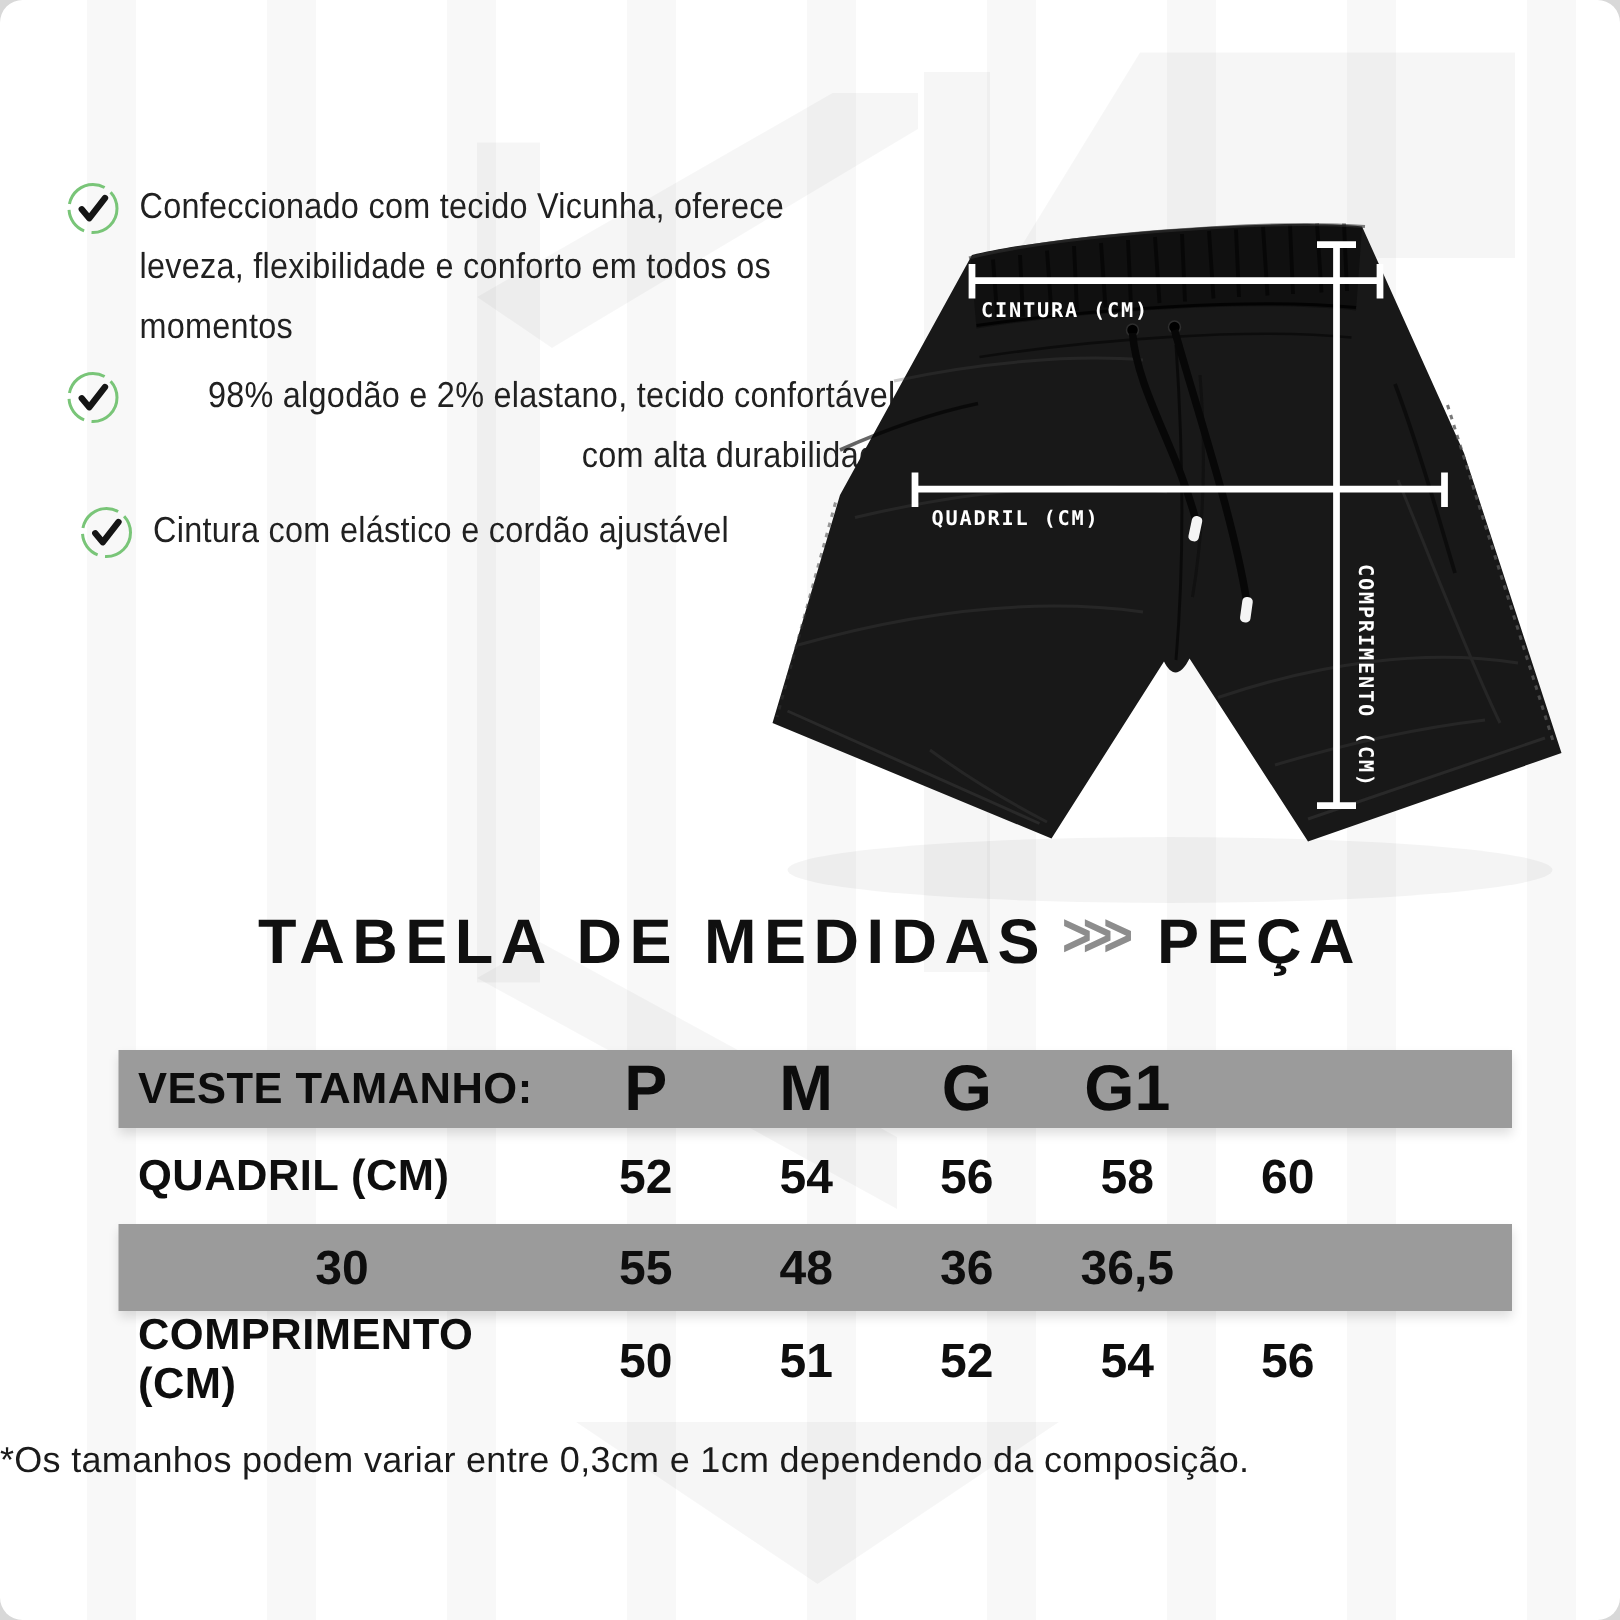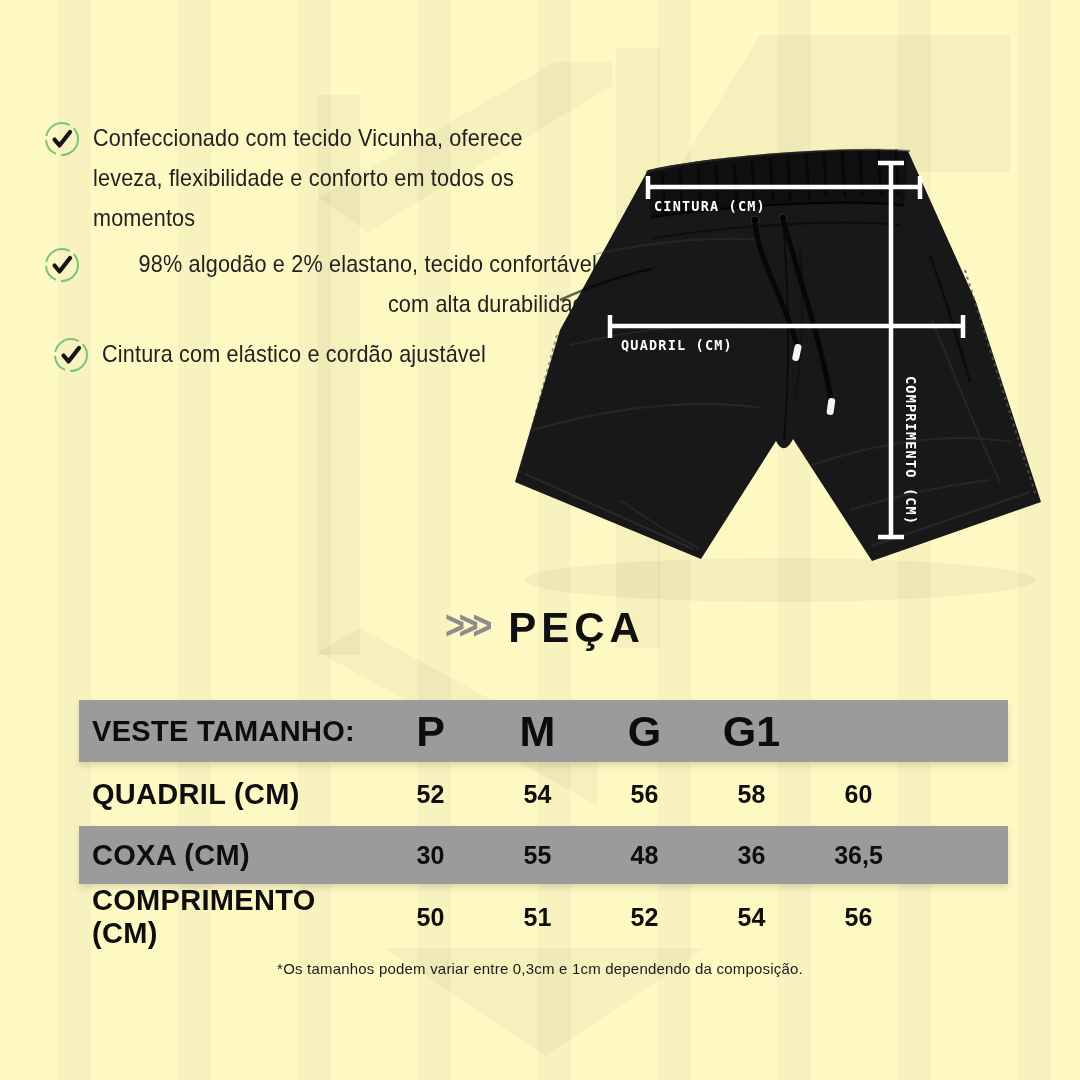--- a/index.html
+++ b/index.html
@@ -1,17 +1,17 @@
 <!DOCTYPE html>
 <html><head>
 <meta charset="utf-8">
 <style>
   html,body{margin:0;padding:0;background:#d8d8d8;}
   .canvas{position:relative;width:1080px;height:1080px;margin:0 auto;overflow:hidden;
-          background:#fef9c3;font-family:"Liberation Sans",sans-serif;color:#1c1c1c;}
+          background:#ffffff;font-family:"Liberation Sans",sans-serif;color:#1c1c1c;border-radius:15px;}
   .stripes{position:absolute;inset:0;
            background:repeating-linear-gradient(90deg,rgba(0,0,0,0.027) 0 33px,transparent 33px 120px);
            background-position:58px 0;}
   .watermark{position:absolute;inset:0;}
 
   
   .features{position:absolute;left:44px;top:118px;width:620px;list-style:none;margin:0;padding:0;}
   .features li{display:flex;align-items:flex-start;gap:13px;}
   .features li.b1{margin-bottom:6px;}
   .features li.b2{margin-bottom:10px;text-align:right;}
@@ -27,31 +27,31 @@
 
   
   .title{position:absolute;left:0;top:604px;width:100%;display:flex;justify-content:center;
          align-items:center;font-weight:700;font-size:42px;letter-spacing:5px;color:#101010;}
   .title .chev{font-size:34px;letter-spacing:-0.18em;color:#8d8d8d;margin:0 22px 0 10px;
                padding-bottom:5px;transform:scaleY(1.2);}
 
   
   .size-table{position:absolute;left:79px;top:700px;width:929px;}
   .trow{display:grid;grid-template-columns:298px 107px 107px 107px 107px 107px 1fr;align-items:center;}
-  .thead{height:62px;background:#9b9b9b;box-shadow:0 4px 7px rgba(0,0,0,.13);}
+  .thead{height:52px;background:#9b9b9b;box-shadow:0 4px 7px rgba(0,0,0,.13);}
   .thead .hlabel{padding-left:13px;font-size:29px;font-weight:700;letter-spacing:.3px;color:#0c0c0c;}
   .thead .size{font-size:43px;font-weight:700;text-align:center;color:#0c0c0c;}
   .r1{height:64px;}
   .r2{height:58px;background:#9b9b9b;box-shadow:0 4px 7px rgba(0,0,0,.13);}
   .r3{height:64px;}
   .rlabel{padding-left:13px;font-size:29px;font-weight:700;letter-spacing:.3px;color:#0e0e0e;}
-  .val{font-size:25px;font-weight:700;text-align:center;color:#0e0e0e;}
+  .val{font-size:32px;font-weight:700;text-align:center;color:#0e0e0e;}
 
-  .footnote{position:absolute;left:0;top:960px;width:100%;text-align:center;
-            font-size:15px;color:#1b1b1b;letter-spacing:.2px;}
+  .footnote{position:absolute;left:0;top:960px;width:100%;text-align:left;
+            font-size:24px;color:#1b1b1b;letter-spacing:.2px;}
 </style>
 </head>
 <body>
 
 <div class="canvas">
 
   <div class="stripes"></div>
 
   <svg class="watermark" viewBox="0 0 1080 1080">
     <g fill="rgba(0,0,0,0.035)">
@@ -134,20 +134,21 @@
       <line x1="391" y1="33" x2="391" y2="407"></line>
       <line x1="378" y1="33" x2="404" y2="33"></line>
       <line x1="378" y1="407" x2="404" y2="407"></line>
     </g>
     <text class="mlabel" x="154" y="81">CINTURA (CM)</text>
     <text class="mlabel" x="121" y="220">QUADRIL (CM)</text>
     <text class="mlabel" transform="translate(406,246) rotate(90)">COMPRIMENTO (CM)</text>
   </svg>
 
   <div class="title">
+    <span>TABELA DE MEDIDAS</span>
     <span class="chev">&gt;&gt;&gt;</span>
     <span>PEÇA</span>
   </div>
 
   <div class="size-table">
     <div class="trow thead">
       <div class="hlabel">VESTE TAMANHO:</div>
       <div class="size">P</div>
       <div class="size">M</div>
       <div class="size">G</div>
@@ -157,21 +158,20 @@
     <div class="trow r1">
       <div class="rlabel">QUADRIL (CM)</div>
       <div class="val">52</div>
       <div class="val">54</div>
       <div class="val">56</div>
       <div class="val">58</div>
       <div class="val">60</div>
       <div></div>
     </div>
     <div class="trow r2">
-      <div class="rlabel">COXA (CM)</div>
       <div class="val">30</div>
       <div class="val">55</div>
       <div class="val">48</div>
       <div class="val">36</div>
       <div class="val">36,5</div>
       <div></div>
     </div>
     <div class="trow r3">
       <div class="rlabel">COMPRIMENTO (CM)</div>
       <div class="val">50</div>

